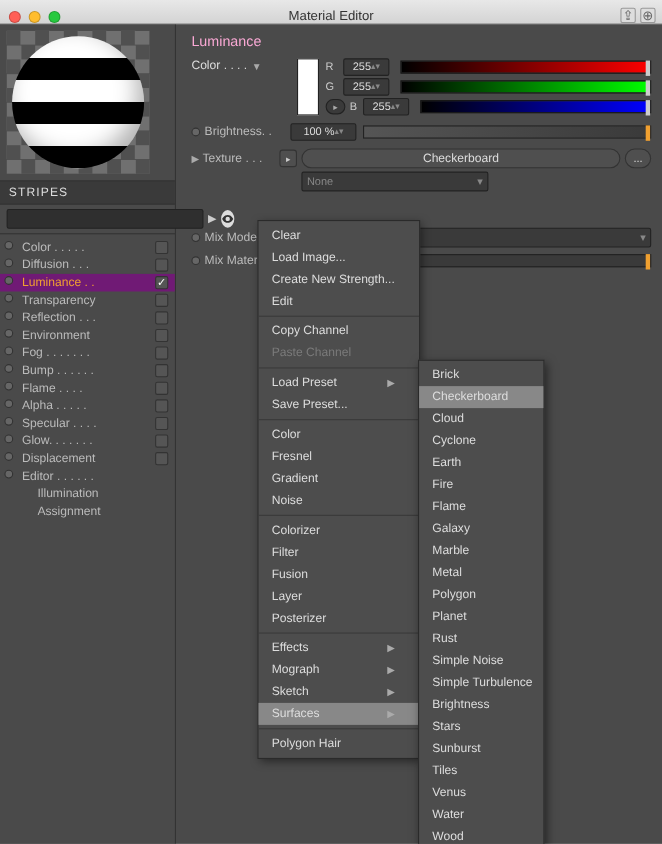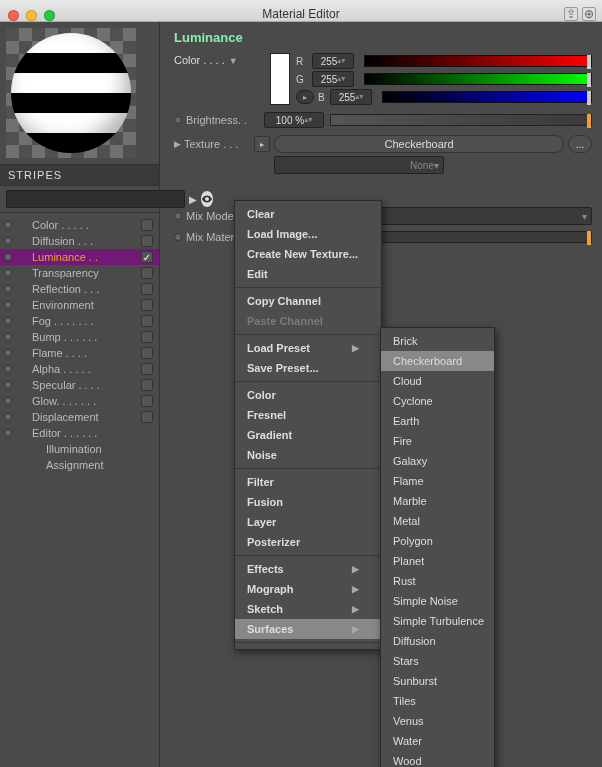--- a/index.html
+++ b/index.html
@@ -22,32 +22,32 @@
   .sphere { width:120px; height:120px; border-radius:50%; background:
       repeating-linear-gradient(#fff 0 20px, #000 20px 40px); box-shadow: inset -6px -10px 20px rgba(0,0,0,0.3);}
   .matname { background:#3a3a3a; color:#ddd; font-size:11px; padding:4px 8px; letter-spacing:1px; border-top:1px solid #333; border-bottom:1px solid #333; }
   .searchrow { display:flex; align-items:center; padding:4px 6px; gap:4px; border-bottom:1px solid #333;}
   .searchrow input { flex:1; height:18px; background:#2f2f2f; border:1px solid #222; border-radius:2px; }
   .searchrow .arrow{ color:#ccc; font-size:10px; }
   .eyeicon { width:16px; height:16px; border-radius:50%; background:#ddd; display:flex; align-items:center; justify-content:center; }
   .eyeicon svg{width:12px;height:12px;}
 
   .channel-list { padding:4px 0; overflow:auto; flex:1;}
-  .channel { display:flex; align-items:center; font-size:11px; color:#bbb; padding:2px 6px 2px 4px; gap:20px; white-space:nowrap;}
+  .channel { display:flex; align-items:flex-start; font-size:11px; color:#bbb; padding:2px 6px 2px 4px; gap:8px; white-space:nowrap;}
   .channel .dotk { width:8px;height:8px;border-radius:50%; background:#666; border:1px solid #333; flex-shrink:0;}
   .channel .lbl { flex:1; overflow:hidden; }
   .channel .chk { width:12px;height:12px; background:#555;border:1px solid #333; border-radius:2px; flex-shrink:0; display:flex;align-items:center;justify-content:center;font-size:10px;color:#fff;}
   .channel.selected { background:#701a75; }
   .channel.selected .lbl { color:#f0a030; }
   .channel.sub { padding-left:18px; }
   .channel.sub .dotk, .channel.sub .chk { visibility:hidden; }
 
   
   .panel { flex:1; padding:8px 10px 10px 14px; color:#ddd; font-size:11px; position:relative;}
-  .panel h3 { font-size:13px; font-weight:bold; color:#86efac; margin-bottom:8px;}
+  .panel h3 { font-size:13px; font-weight:normal; color:#f9a8d4; margin-bottom:8px;}
   .row { display:flex; align-items:center; margin-bottom:3px; min-height:18px;}
   .row .rowknob{ width:8px;height:8px;border-radius:50%;background:#666;border:1px solid #333; margin-right:4px;}
   .row .caret { width:8px; font-size:9px; color:#aaa; margin-right:2px;}
   .row .label { width:78px; color:#bbb; overflow:hidden; }
   .swatch { width:20px; height:52px; background:#fff; border:1px solid #222; margin-right:6px; align-self:flex-start;}
   .rgbcol { display:flex; flex-direction:column; gap:2px; }
   .rgbrow { display:flex; align-items:center; gap:4px;}
   .rgbrow .chan { width:12px; color:#ccc; font-size:10px;}
   .numbox { width:42px; height:16px; background:#3a3a3a; border:1px solid #222; color:#ddd; font-size:10px; padding:1px 4px; border-radius:2px; display:flex; align-items:center; justify-content:center;}
   .numbox span.arrs { font-size:8px; color:#888; line-height:6px;}
@@ -60,31 +60,31 @@
 
   .brightslider{ flex:1; height:12px; background:linear-gradient(to right,#555,#3a3a3a); position:relative; border:1px solid #222; margin-left:6px;}
   .brightslider .thumb{position:absolute; right:0; top:-1px; width:4px; height:14px; background:#f0a030;}
   .mixslider{ flex:1; height:12px; background:#3a3a3a; position:relative; border:1px solid #222; margin-left:6px;}
   .mixslider .thumb{position:absolute; right:0; top:-1px; width:4px; height:14px; background:#f0a030;}
 
   .texturebtn { flex:1; height:18px; background:#4f4f4f; border:1px solid #333; border-radius:9px; display:flex; align-items:center; justify-content:center; color:#ddd; font-size:11px; margin:0 4px;}
   .smallbtn { width:24px; height:18px; background:#4f4f4f; border:1px solid #333; border-radius:9px;display:flex;align-items:center;justify-content:center;color:#ddd; font-size:10px;}
   .tribtn { width:16px; height:16px; background:#4f4f4f; border:1px solid #333; border-radius:3px; display:flex;align-items:center;justify-content:center;font-size:8px;color:#ccc;}
 
-  .dropdownfield { height:18px; background:#3a3a3a; border:1px solid #222; border-radius:2px; display:flex; align-items:center; justify-content:flex-end; font-size:10px; color:#888; padding:0 4px; width:170px; margin-left:4px;}
+  .dropdownfield { height:18px; background:#3a3a3a; border:1px solid #222; border-radius:2px; display:flex; align-items:center; justify-content:space-between; font-size:10px; color:#888; padding:0 4px; width:170px; margin-left:4px;}
   .mixmodefield { height:18px; background:#3a3a3a; border:1px solid #222; border-radius:2px; display:flex; align-items:center; justify-content:flex-end; font-size:10px; color:#888; padding:0 4px; flex:1; margin-left:4px;}
 
   
   .ctxmenu { position:absolute; background:#4d4d4d; border:1px solid #2a2a2a; box-shadow:2px 3px 8px rgba(0,0,0,0.5); padding:3px 0; font-size:11px; color:#ddd; }
   .ctxmenu .sep { height:1px; background:#3a3a3a; margin:3px 0;}
   .ctxmenu .item { padding:4px 22px 4px 12px; white-space:nowrap; display:flex; align-items:center; justify-content:space-between; gap:18px;}
   .ctxmenu .item.disabled{ color:#7a7a7a;}
   .ctxmenu .item.hl { background:#888;}
   .ctxmenu .item .subarrow { font-size:9px; color:#aaa;}
-  .menu1 { left:234px; top:200px; width:148px;font-weight:bold;}
+  .menu1 { left:234px; top:200px; width:148px;}
   .menu2 { left:380px; top:327px; width:115px;}
 </style>
 </head>
 <body>
 
 <div class="titlebar">
   <div class="traffic">
     <div class="dot red"></div>
     <div class="dot yellow"></div>
     <div class="dot green"></div>
@@ -296,21 +296,21 @@
 </div>
 
 <div class="ctxmenu menu1" id="menu1">
     <div class="item">
       <span>Clear</span>
     </div>
     <div class="item">
       <span>Load Image...</span>
     </div>
     <div class="item">
-      <span>Create New Texture...</span>
+      <span>Create New Strength...</span>
     </div>
     <div class="item">
       <span>Edit</span>
     </div>
     <div class="sep"></div>
     <div class="item">
       <span>Copy Channel</span>
     </div>
     <div class="item disabled">
       <span>Paste Channel</span>
@@ -330,20 +330,23 @@
     <div class="item">
       <span>Fresnel</span>
     </div>
     <div class="item">
       <span>Gradient</span>
     </div>
     <div class="item">
       <span>Noise</span>
     </div>
     <div class="sep"></div>
+    <div class="item">
+      <span>Colorizer</span>
+    </div>
     <div class="item">
       <span>Filter</span>
     </div>
     <div class="item">
       <span>Fusion</span>
     </div>
     <div class="item">
       <span>Layer</span>
     </div>
     <div class="item">
@@ -360,38 +363,41 @@
     </div>
     <div class="item">
       <span>Sketch</span>
       <span class="subarrow">▶</span>
     </div>
     <div class="item hl">
       <span>Surfaces</span>
       <span class="subarrow">▶</span>
     </div>
     <div class="sep"></div>
+    <div class="item">
+      <span>Polygon Hair</span>
+    </div>
   </div>
 
 <div class="ctxmenu menu2" id="menu2">
     <div class="item">Brick</div>
     <div class="item hl">Checkerboard</div>
     <div class="item">Cloud</div>
     <div class="item">Cyclone</div>
     <div class="item">Earth</div>
     <div class="item">Fire</div>
+    <div class="item">Flame</div>
     <div class="item">Galaxy</div>
-    <div class="item">Flame</div>
     <div class="item">Marble</div>
     <div class="item">Metal</div>
     <div class="item">Polygon</div>
     <div class="item">Planet</div>
     <div class="item">Rust</div>
     <div class="item">Simple Noise</div>
     <div class="item">Simple Turbulence</div>
-    <div class="item">Diffusion</div>
+    <div class="item">Brightness</div>
     <div class="item">Stars</div>
     <div class="item">Sunburst</div>
     <div class="item">Tiles</div>
     <div class="item">Venus</div>
     <div class="item">Water</div>
     <div class="item">Wood</div>
   </div>
 
 </body></html>

